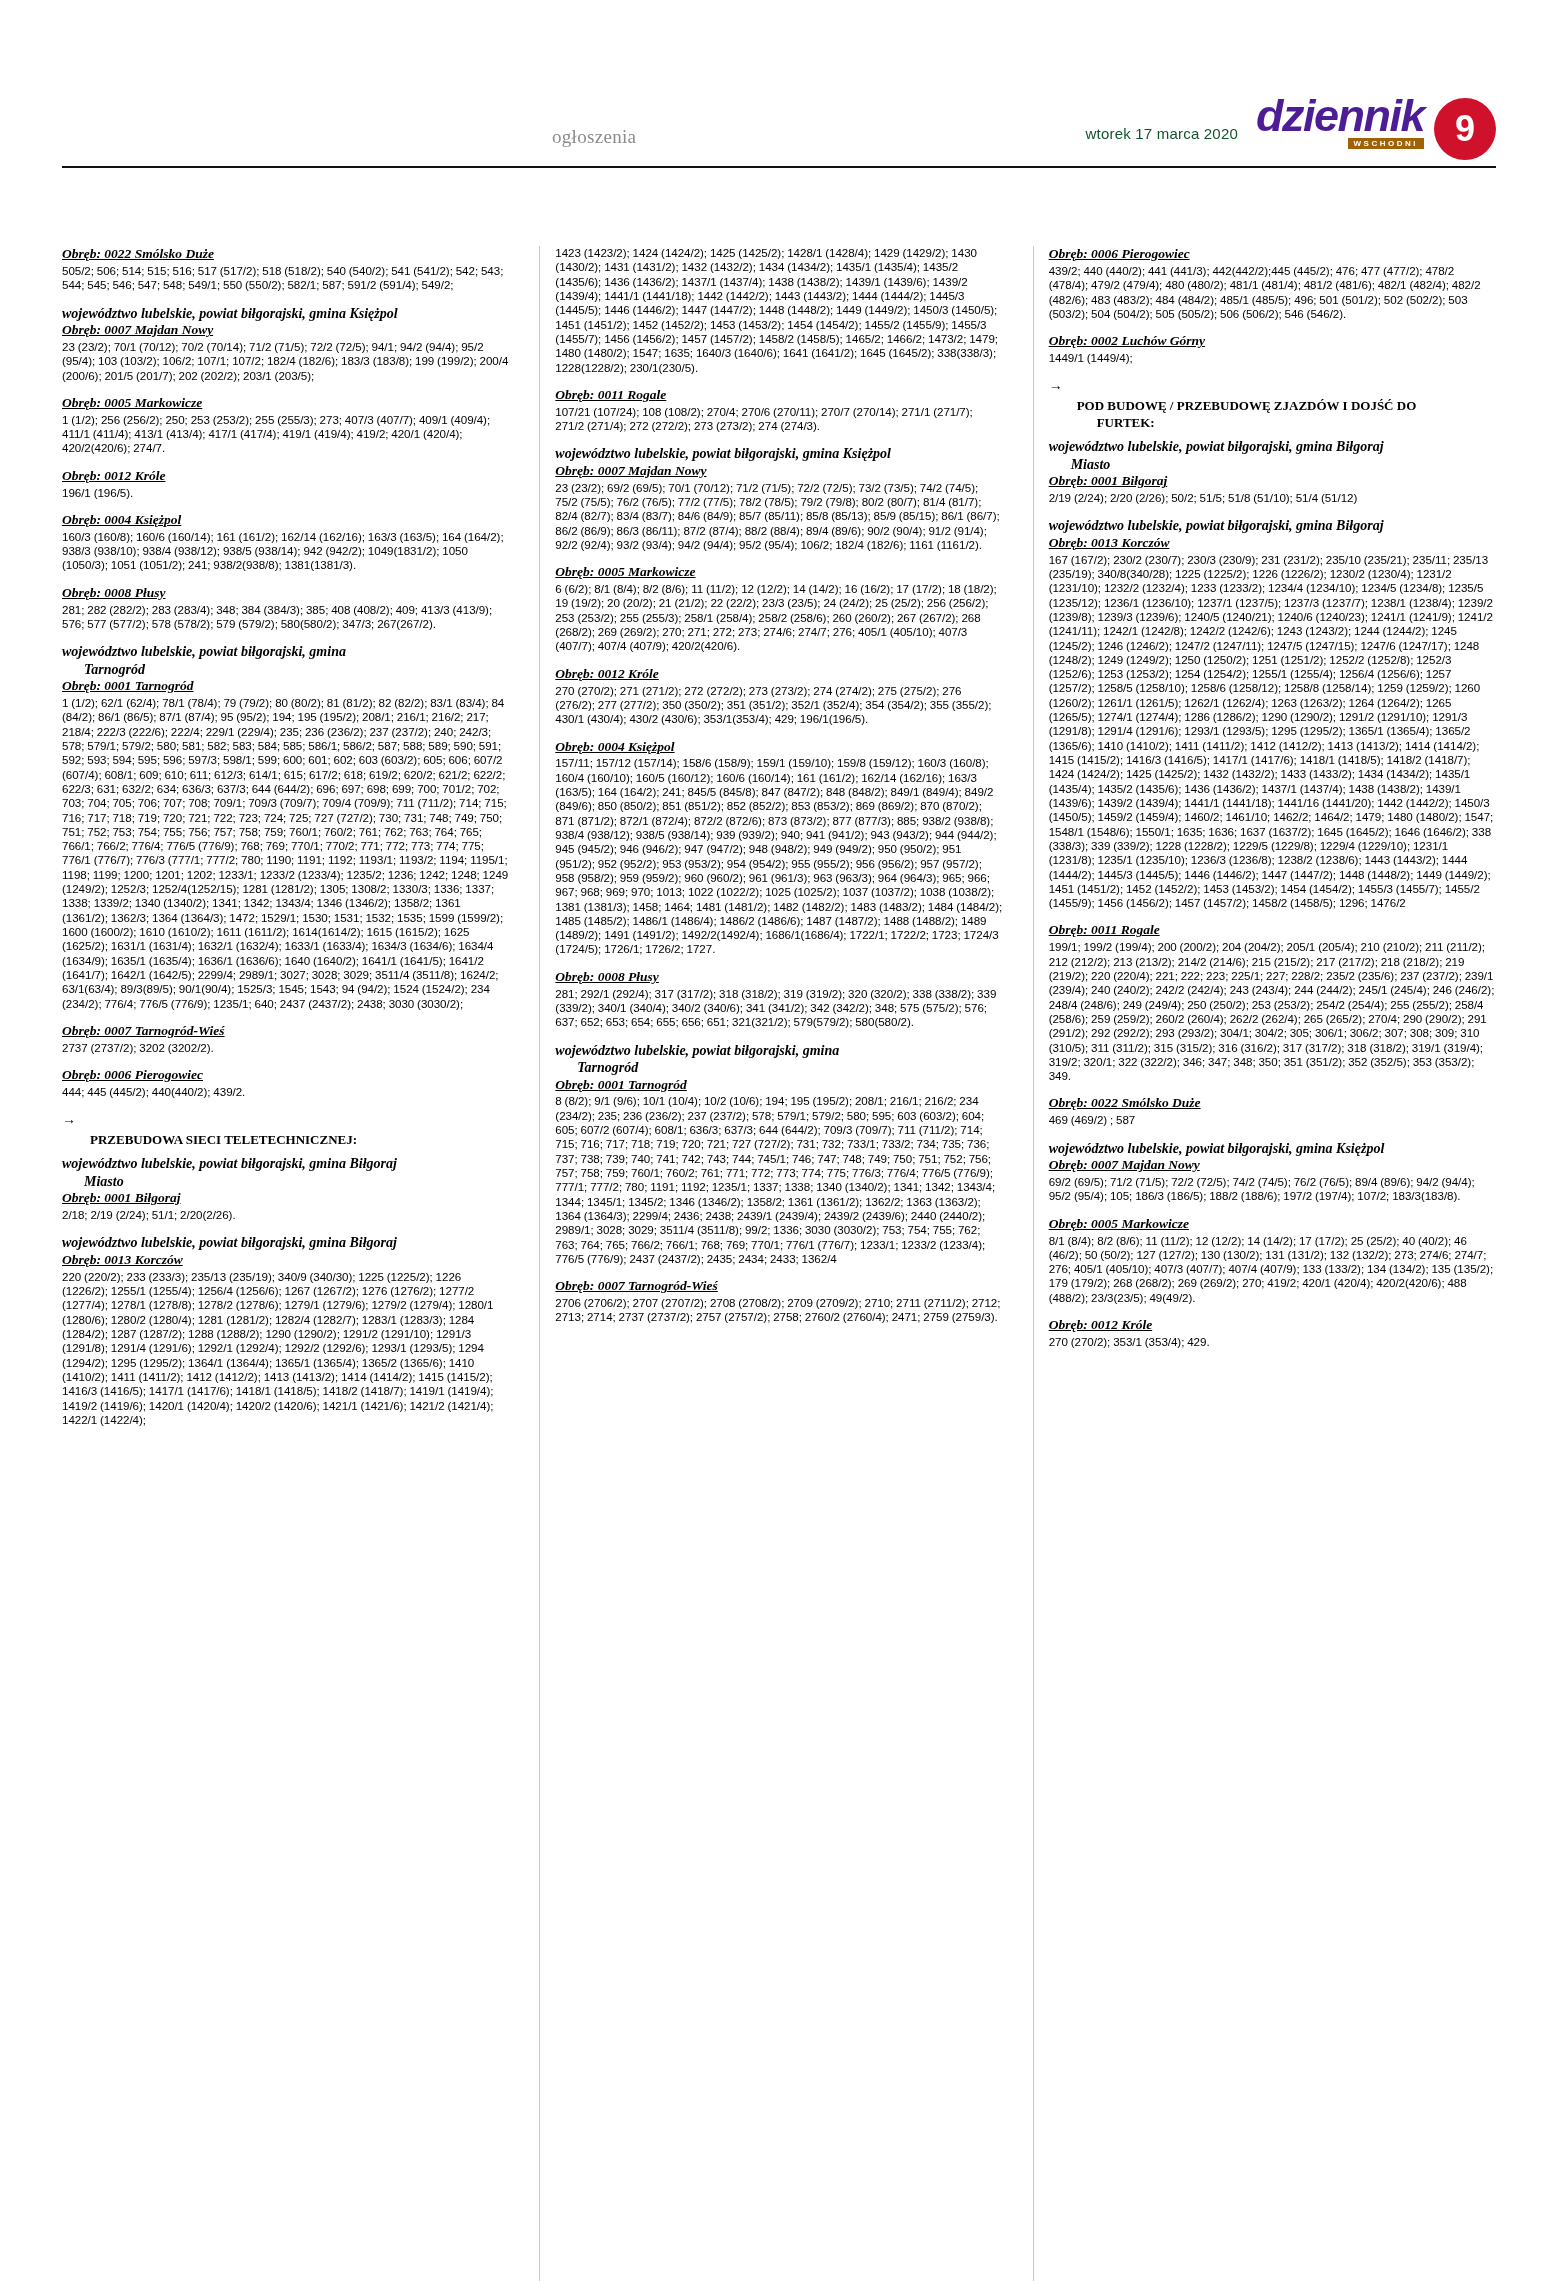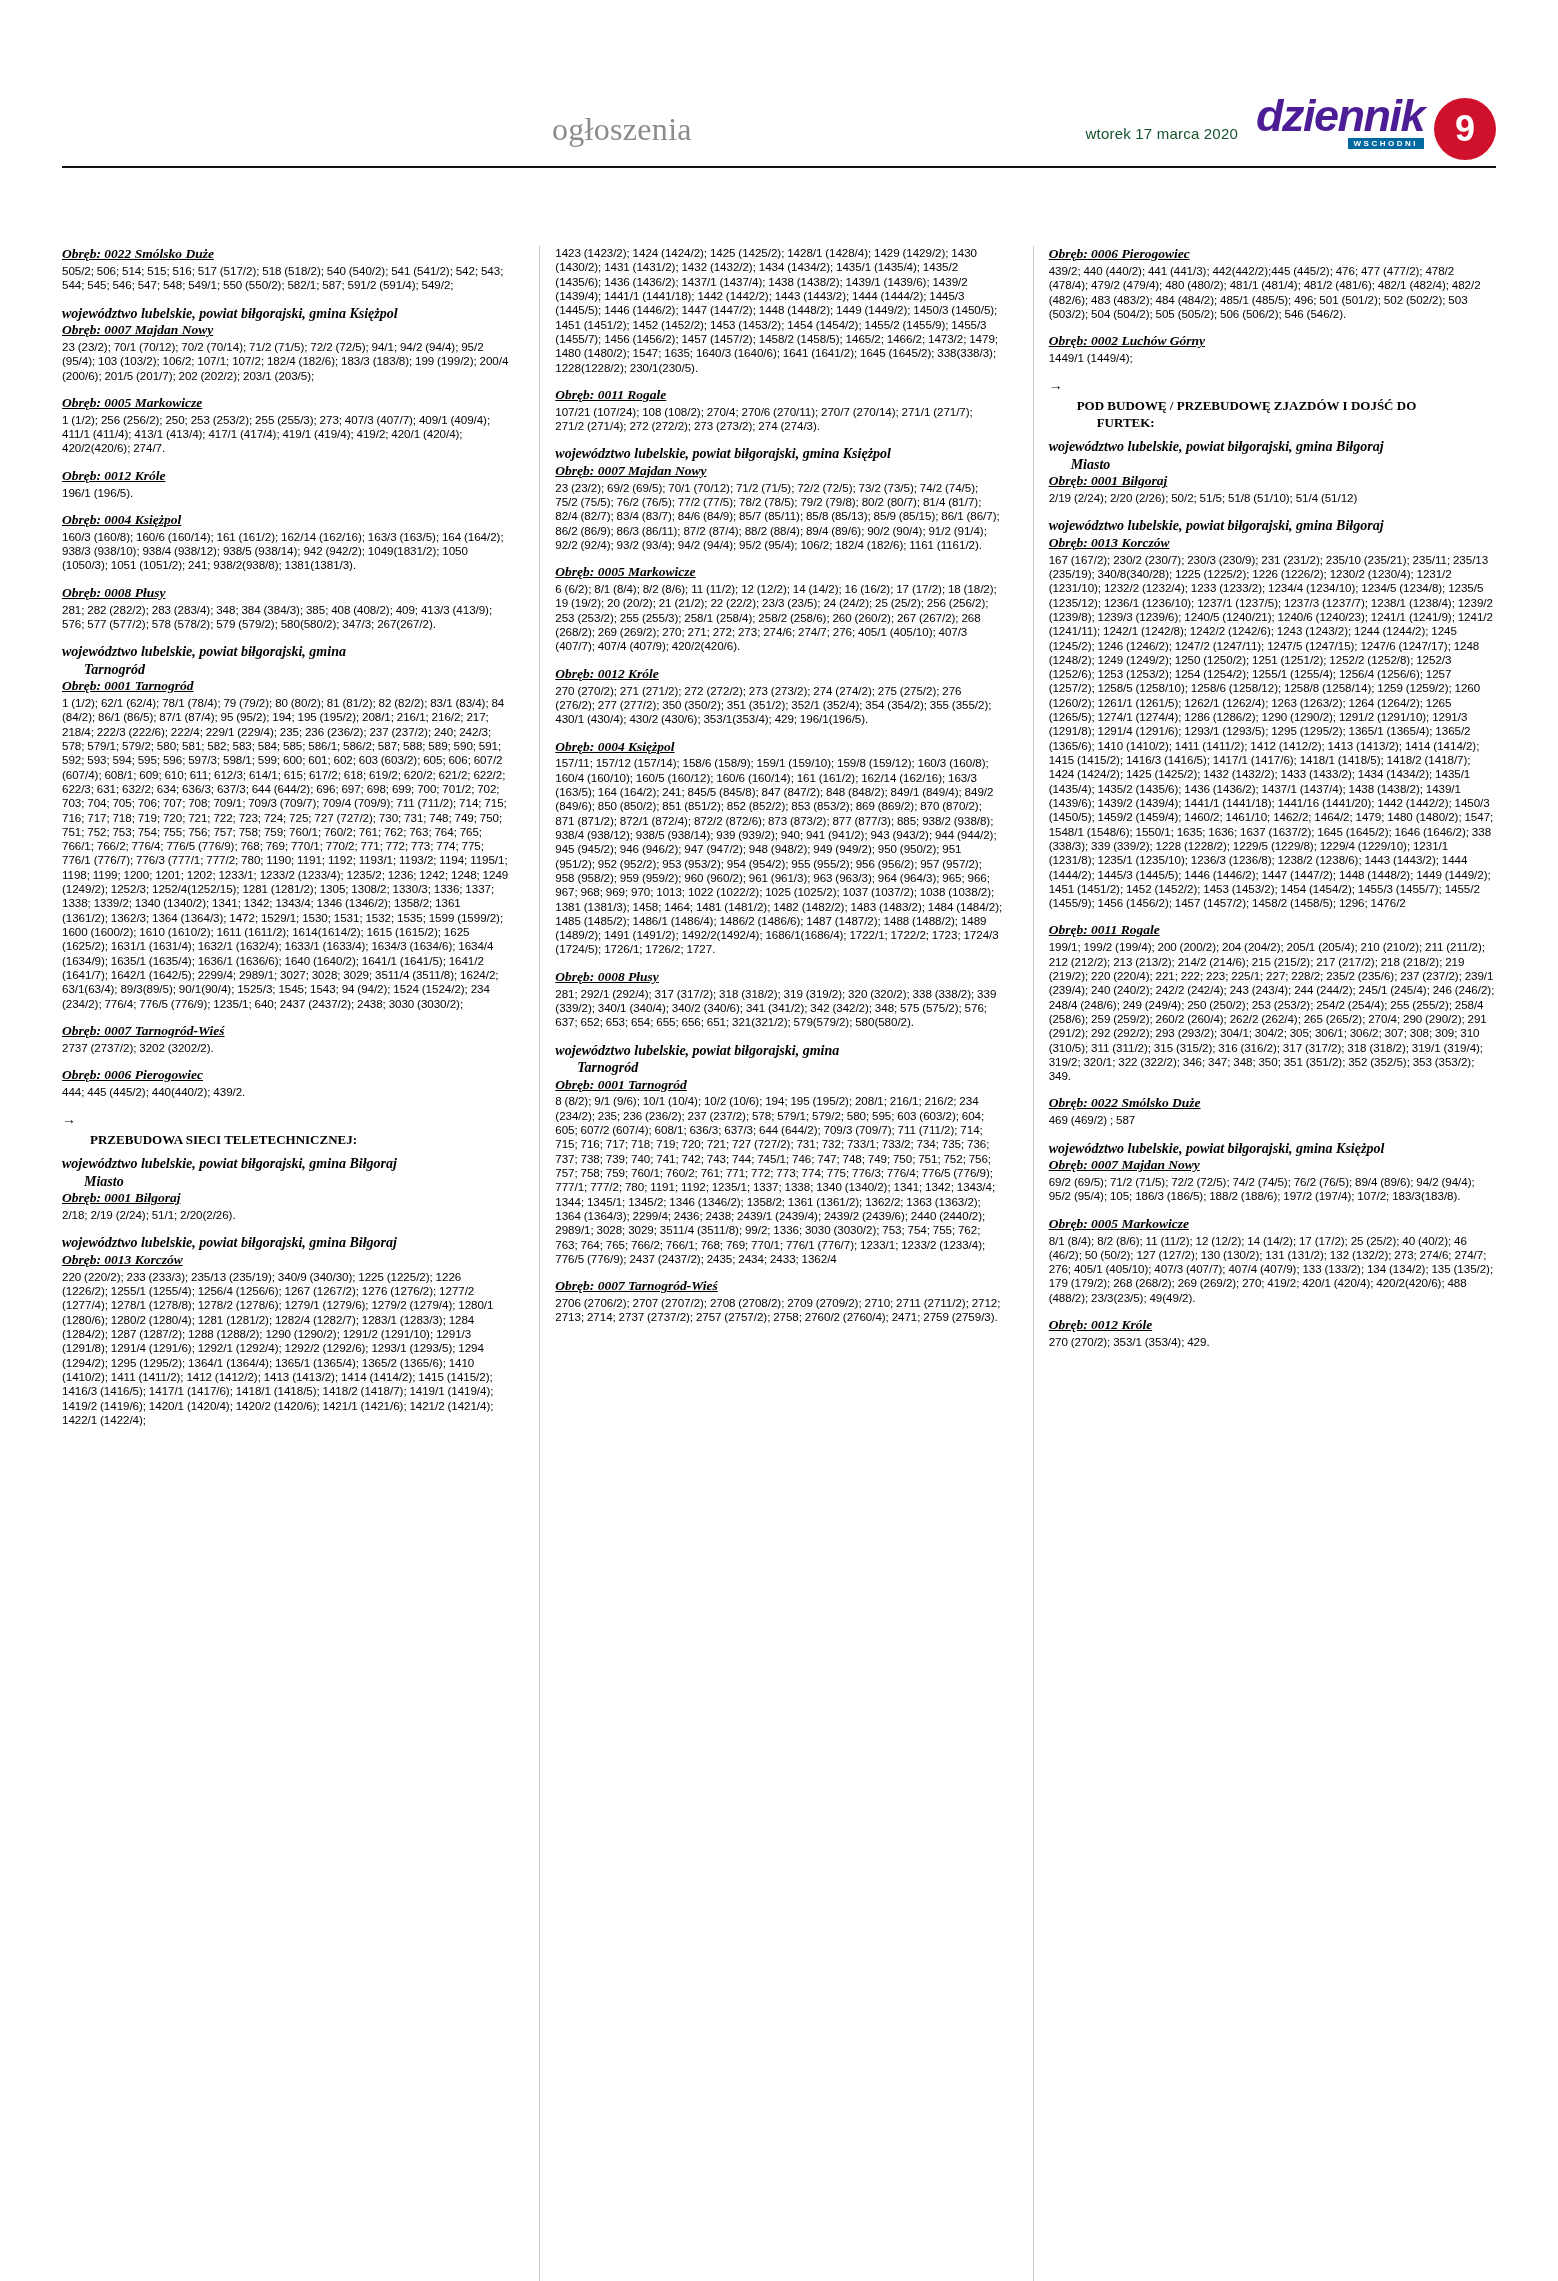--- a/index.html
+++ b/index.html
@@ -29,21 +29,21 @@
     position: relative;
     height: 108px;
     margin: 58px 62px 0 62px;
     border-bottom: 2px solid #111;
   }
   .masthead-section {
     position: absolute;
     left: 490px;
     bottom: 18px;
     font-family: "Liberation Serif", serif;
-    font-size: 32px;
+    font-size: 19px;
     color: #8c8c8c;
     letter-spacing: 0.3px;
   }
   .masthead-date {
     position: absolute;
     right: 258px;
     bottom: 24px;
     font-family: "Liberation Sans", sans-serif;
     font-size: 15px;
     color: #14532d;
@@ -63,21 +63,21 @@
     color: #4c1d95;
     letter-spacing: -1.5px;
     line-height: 0.95;
   }
   .logo-sub {
     font-family: "Liberation Sans", sans-serif;
     font-size: 8px;
     font-weight: bold;
     letter-spacing: 2.5px;
     color: #ffffff;
-    background: #0369a1;
+    background: #a16207;
     display: inline-block;
     padding: 1px 6px 1px 6px;
     margin-top: 1px;
     position: relative;
     top: -6px;
   }
   .page-badge {
     position: absolute;
     right: 0px;
     bottom: 6px;

